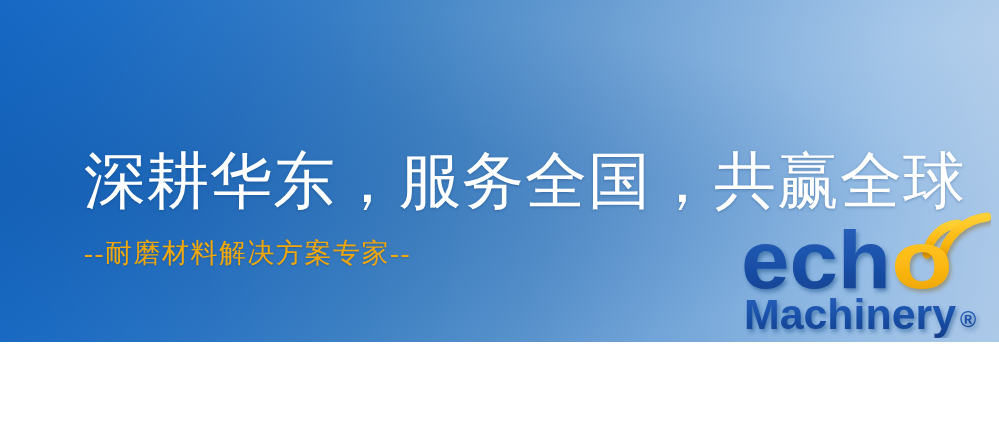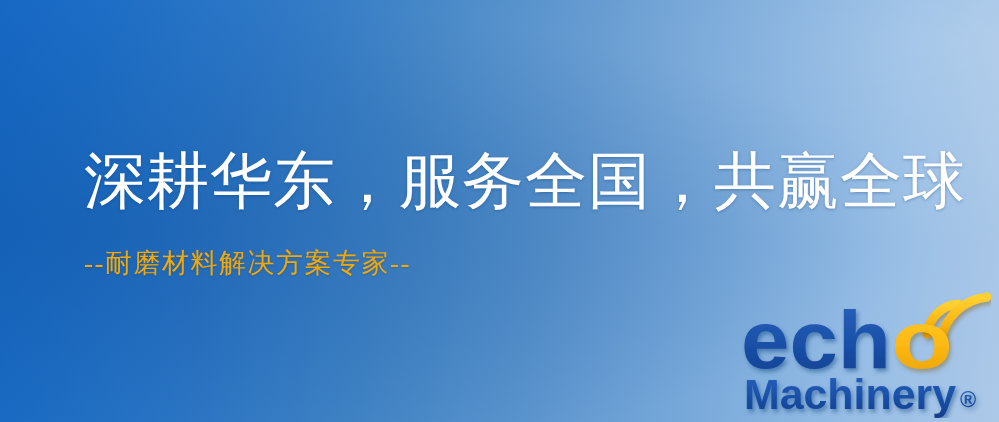--- a/index.html
+++ b/index.html
@@ -4,21 +4,21 @@
 <style>
   html, body {
     margin: 0;
     padding: 0;
     background: #ffffff;
   }
 
   .banner {
     position: relative;
     width: 999px;
-    height: 422px;
+    height: 342px;
     overflow: hidden;
     
     background:
       linear-gradient(100deg,
         #1668c4 0%,
         #1d6ec6 10%,
         #2d77c6 24%,
         #4285c6 40%,
         #5c95ce 56%,
         #7aaadb 72%,
@@ -50,21 +50,21 @@
     font-family: "Liberation Serif", "DejaVu Serif", serif;
     font-size: 62px;
     line-height: 1.08;
     color: #ffffff;
     letter-spacing: 1px;
     white-space: nowrap;
     text-shadow: 0 1px 3px rgba(10,55,110,0.35);
   }
 
   .subtitle {
-    margin-top: 34px;
+    margin-top: 24px;
     font-family: "Liberation Serif", "DejaVu Serif", serif;
     font-size: 27px;
     line-height: 1.1;
     color: #f0a80d;
     letter-spacing: 1.5px;
     white-space: nowrap;
     text-shadow: 0 1px 2px rgba(60,40,0,0.22);
   }
 
   

